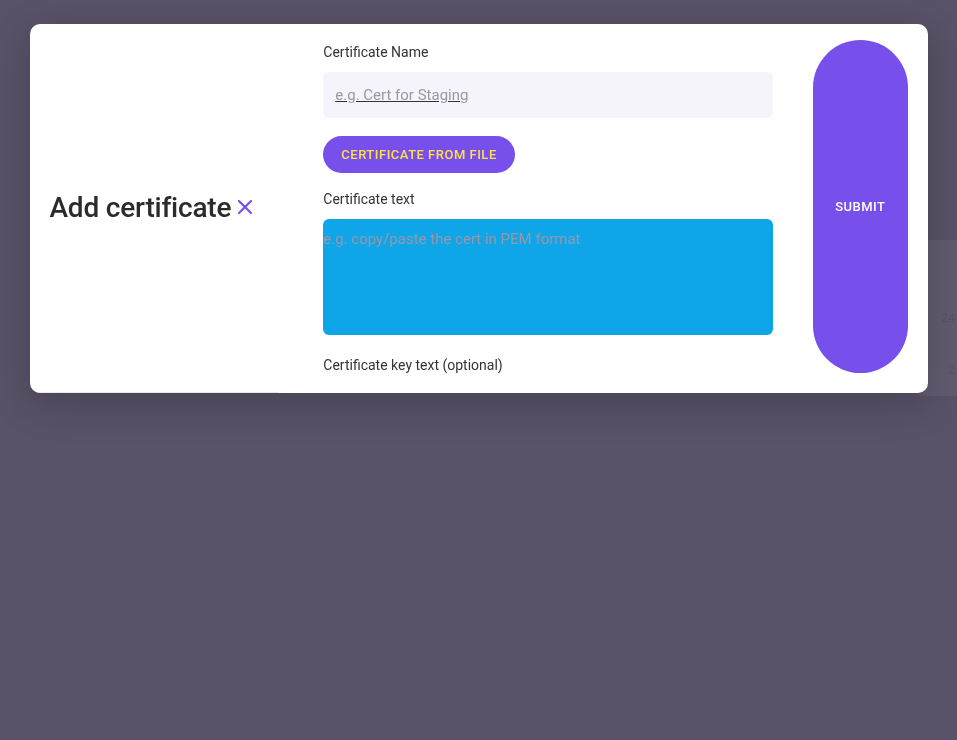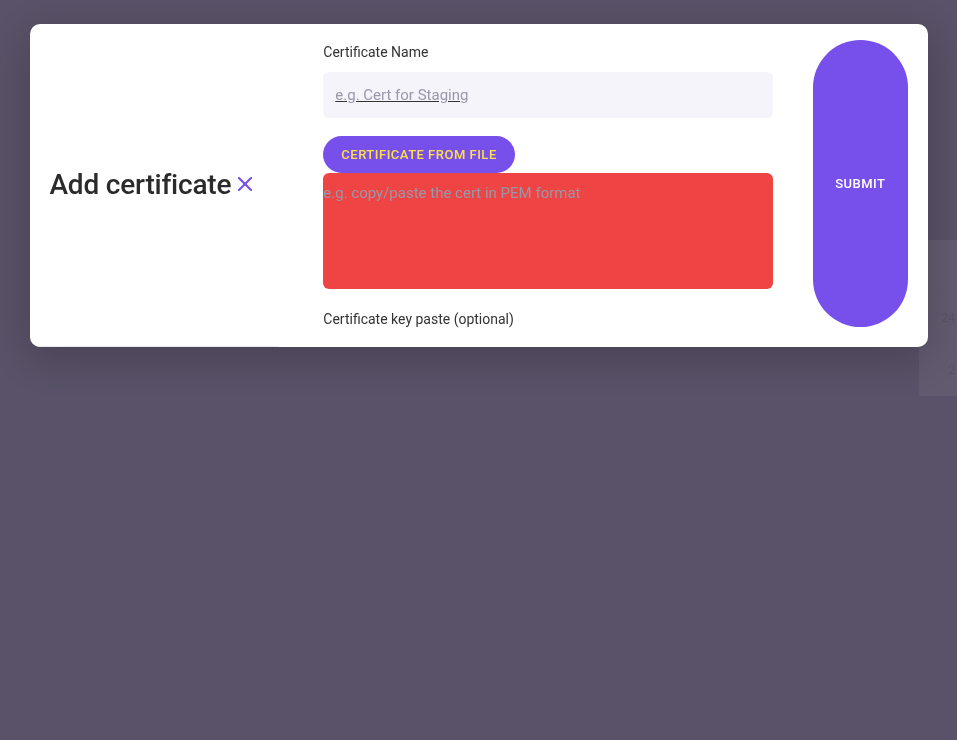--- a/index.html
+++ b/index.html
@@ -79,21 +79,21 @@
       color: #333;
       outline: none;
       font-family: inherit;
       text-decoration: underline;
     }
     .text-input::placeholder {
       color: #9a97a8;
     }
     .textarea-input {
       width: 100%;
-      background: #ef4444;
+      background: #0ea5e9;
       border: none;
       border-radius: 6px;
       padding: 10px 0 10px 0;
       text-indent: 0;
       font-size: 15px;
       color: #333;
       outline: none;
       resize: none;
       font-family: inherit;
       min-height: 116px;
@@ -189,24 +189,25 @@
 
     <div class="modal-body">
 
       <label class="field-label">Certificate Name</label>
       <input type="text" class="text-input" placeholder="e.g. Cert for Staging" style="">
 
       <div class="section-gap-top">
         <button class="pill-button">CERTIFICATE FROM FILE</button>
       </div>
 
+      <label class="field-label label-gap-top">Certificate text</label>
       <textarea class="textarea-input" placeholder="e.g. copy/paste the cert in PEM format" style=""></textarea>
 
 
-      <label class="field-label label-gap-top">Certificate key paste (optional)</label>
+      <label class="field-label label-gap-top">Certificate key text (optional)</label>
 
     </div>
 
     <div class="modal-footer">
       <button class="submit-button">SUBMIT</button>
     </div>
 
   </div>
 </div>
 

